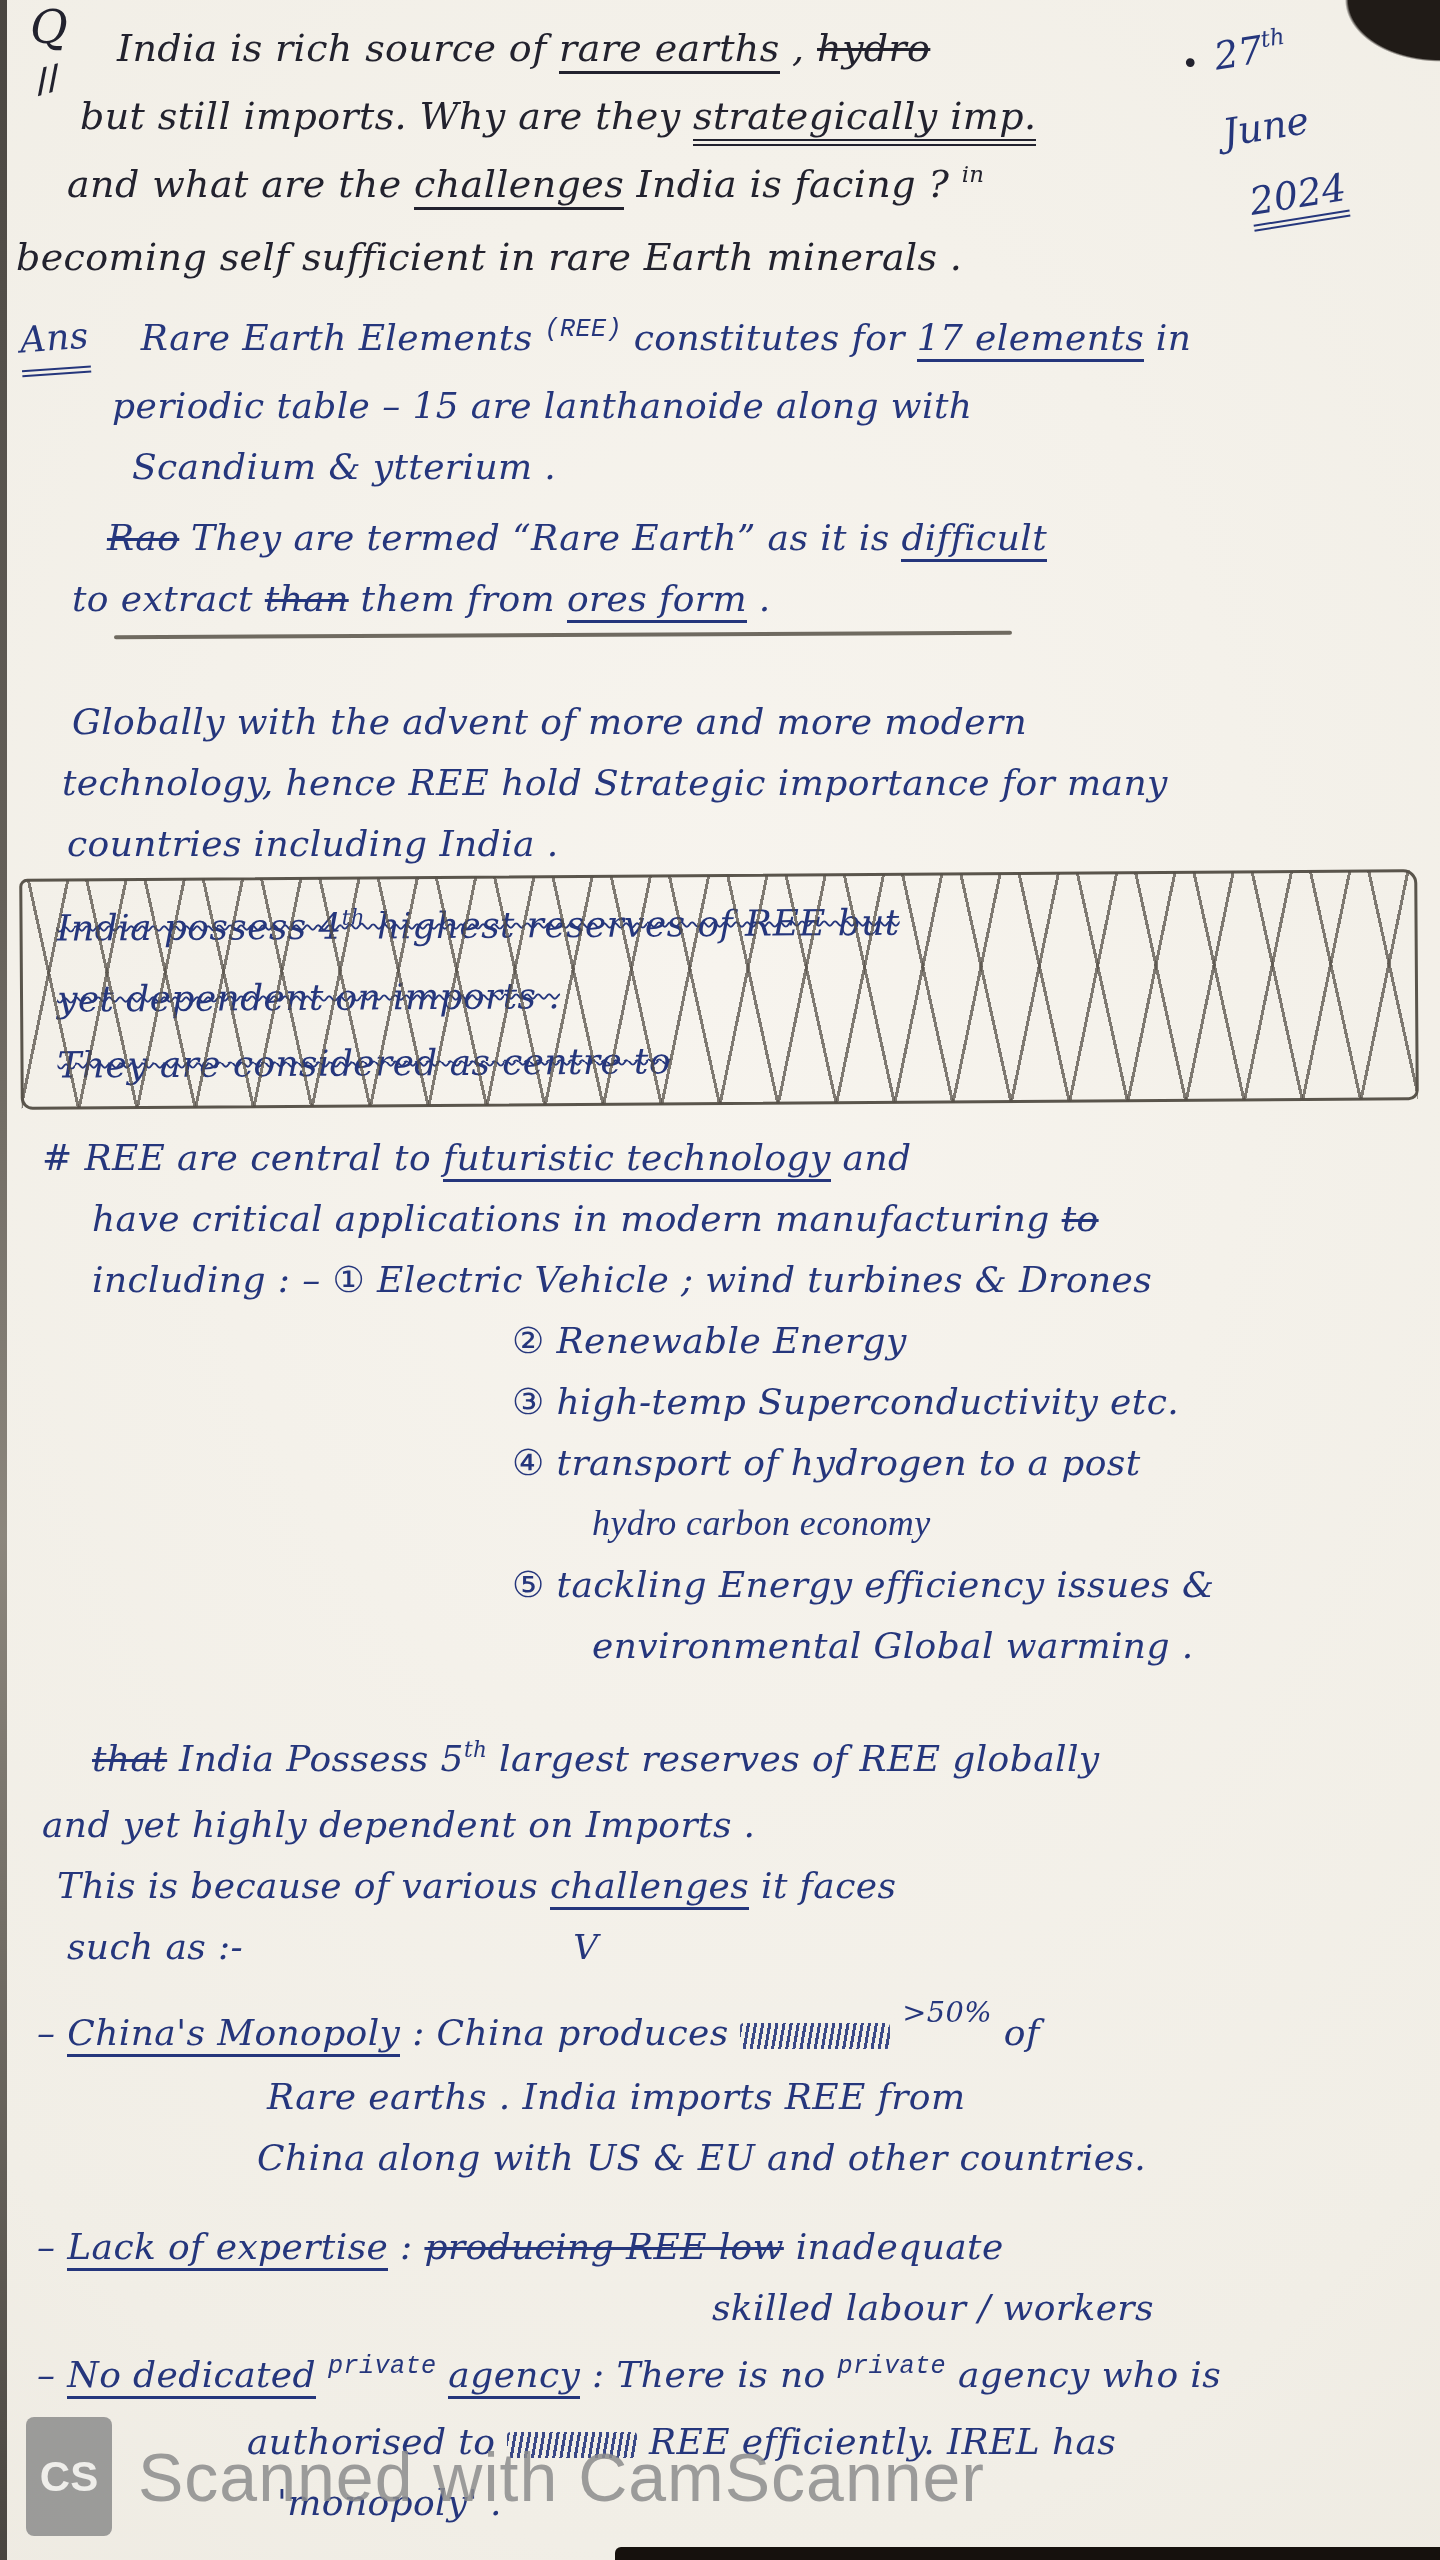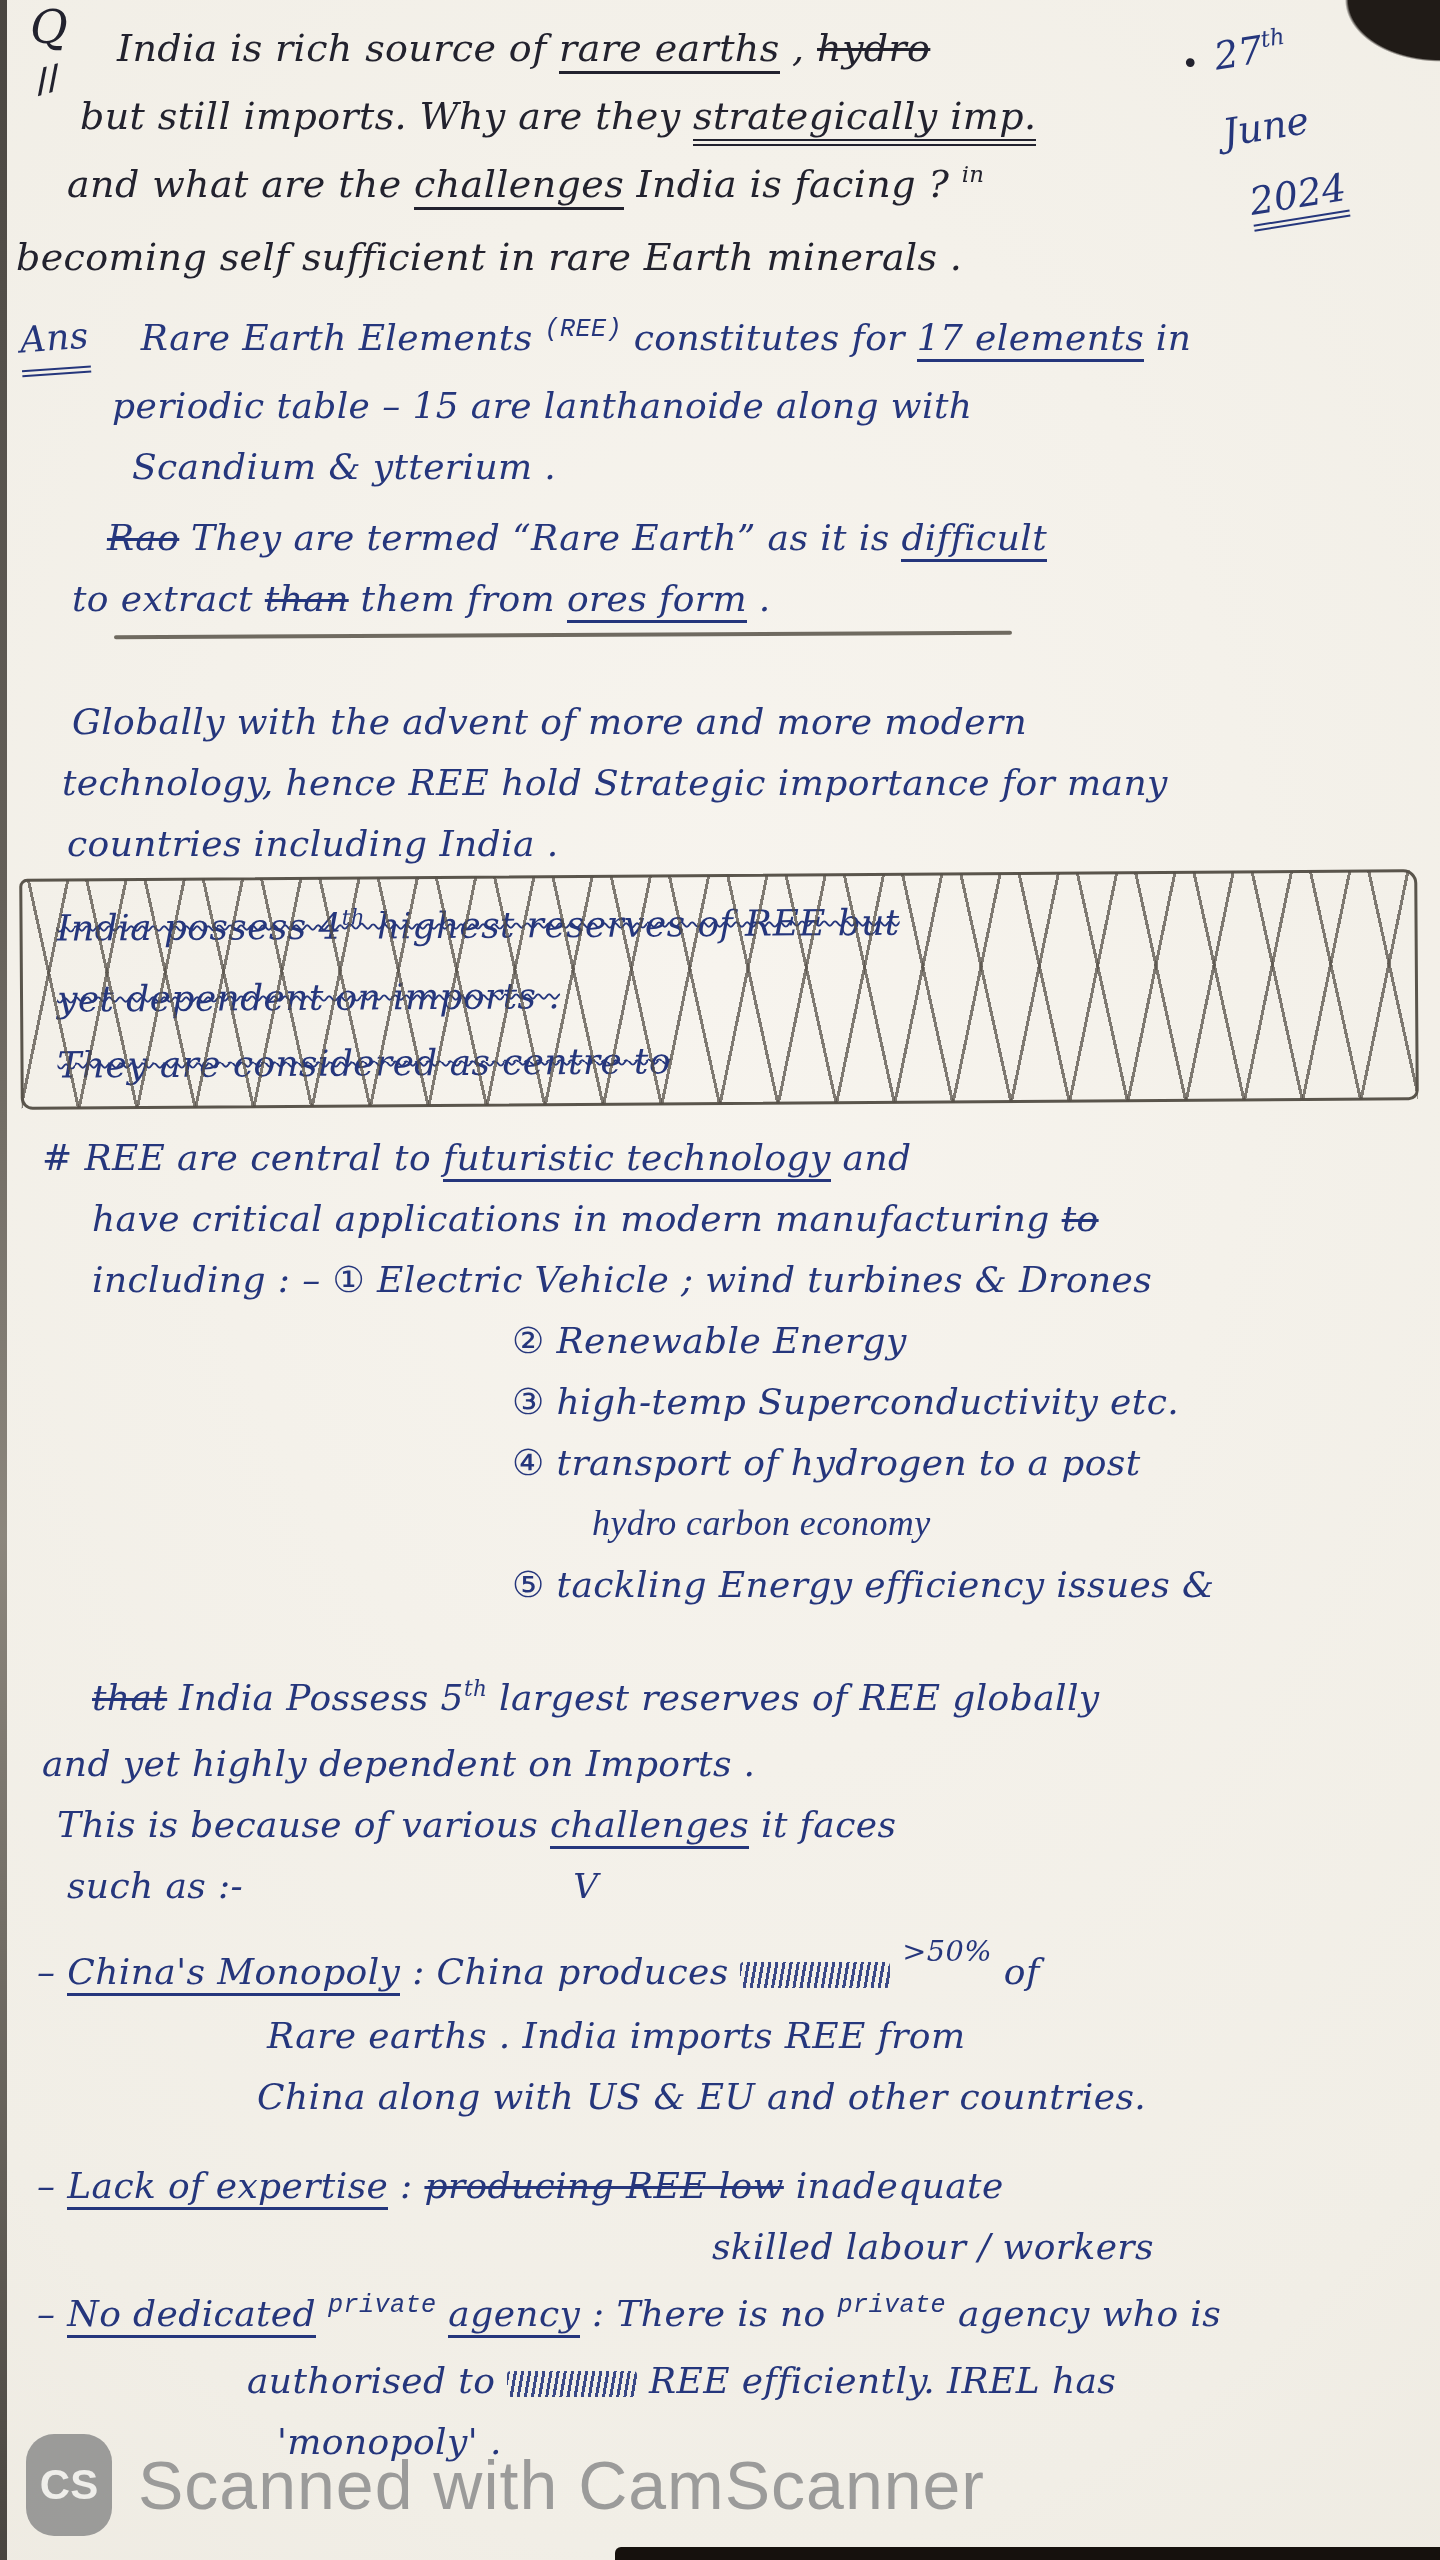--- a/index.html
+++ b/index.html
@@ -45,21 +45,21 @@
   .qmark{position:absolute;left:30px;top:0;font-size:46px;color:#22222e;}
   .qdash{position:absolute;left:36px;top:60px;font-size:32px;font-weight:bold;color:#22222e;
     display:inline-block;transform:rotate(-16deg);}
   .date{position:absolute;left:1192px;top:14px;color:#25367c;transform:rotate(-9deg);
     font-size:38px;line-height:72px;z-index:3;}
   .date .ink-dot{font-style:normal;color:#22222e;font-size:30px;margin-right:16px;}
   .date-l2{padding-left:30px;}
   .date-l3{padding-left:46px;}
   
   .watermark{position:absolute;left:26px;bottom:24px;display:flex;align-items:center;gap:26px;z-index:6;opacity:.85;}
-  .wm-badge{width:86px;height:102px;background:#8d8d8d;border-radius:28px;display:flex;align-items:center;justify-content:center;
+  .wm-badge{width:86px;height:119px;background:#8d8d8d;border-radius:8px;display:flex;align-items:center;justify-content:center;
     font-family:"Liberation Sans",sans-serif;font-style:normal;font-weight:bold;font-size:42px;color:#efefec;}
   .wm-text{font-family:"Liberation Sans",sans-serif;font-style:normal;font-size:68px;color:#8d8d8d;letter-spacing:1px;}
 </style>
 </head>
 <body>
 
 <div class="page">
   <div class="edge-left"></div>
   <div class="corner-tr"></div>
   <div class="edge-bottom"></div>
@@ -102,20 +102,21 @@
       </div>
       <div class="hw-block mt22" style="color: rgb(37, 54, 124);">
         <div class="hw-line" style="padding-left: 30px;"><span class=""># REE are central to </span><span class="u">futuristic technology</span><span class=""> and</span></div>
         <div class="hw-line" style="padding-left: 80px;"><span class="">have critical applications in modern manufacturing </span><span class="s">to</span></div>
         <div class="hw-line" style="padding-left: 80px;"><span class="">including :  –    </span><span class="num">①</span><span class=""> Electric Vehicle ; wind turbines &amp; Drones</span></div>
         <div class="hw-line" style="padding-left: 500px;"><span class="num">②</span><span class=""> Renewable Energy</span></div>
         <div class="hw-line" style="padding-left: 500px;"><span class="num">③</span><span class=""> high-temp Superconductivity etc.</span></div>
         <div class="hw-line" style="padding-left: 500px;"><span class="num">④</span><span class=""> transport of hydrogen to a post</span></div>
         <div class="hw-line" style="padding-left: 580px; font-family: Liberation Serif, serif;"><span class="">hydro carbon economy</span></div>
         <div class="hw-line" style="padding-left: 500px;"><span class="num">⑤</span><span class=""> tackling Energy efficiency issues &amp;</span></div>
+        <div class="hw-line" style="padding-left: 580px;"><span class="">environmental Global warming .</span></div>
       </div>
       <div class="hw-block mt52" style="color: rgb(37, 54, 124);">
         <div class="hw-line" style="padding-left: 80px;"><span class="s">that</span><span class=""> India Possess 5</span><span class="sup">th</span><span class=""> largest reserves of REE globally</span></div>
         <div class="hw-line" style="padding-left: 30px;"><span class="">and yet highly dependent on Imports .</span></div>
         <div class="hw-line" style="padding-left: 45px;"><span class="">This is because of various </span><span class="u">challenges</span><span class=""> it faces</span></div>
         <div class="hw-line" style="padding-left: 55px;"><span class="">such as :-</span><span class="caret">V</span></div>
       </div>
       <div class="hw-block mt26" style="color: rgb(37, 54, 124);">
         <div class="hw-line" style="padding-left: 25px;"><span class="">–   </span><span class="u">China's Monopoly</span><span class=""> :   China produces </span><span class="scrib" style="width: 150px;"></span><span class="">  </span><span class="ins2">&gt;50%</span><span class=""> of</span></div>
         <div class="hw-line" style="padding-left: 255px;"><span class="">Rare earths .  India imports REE from</span></div>

